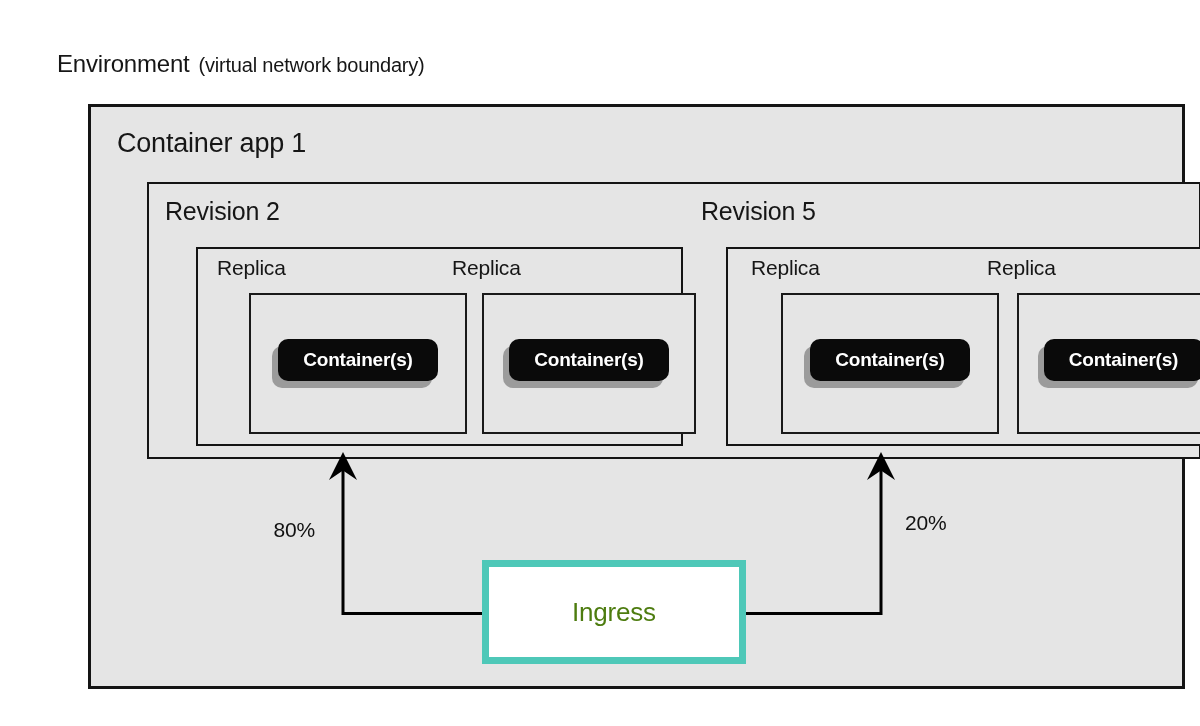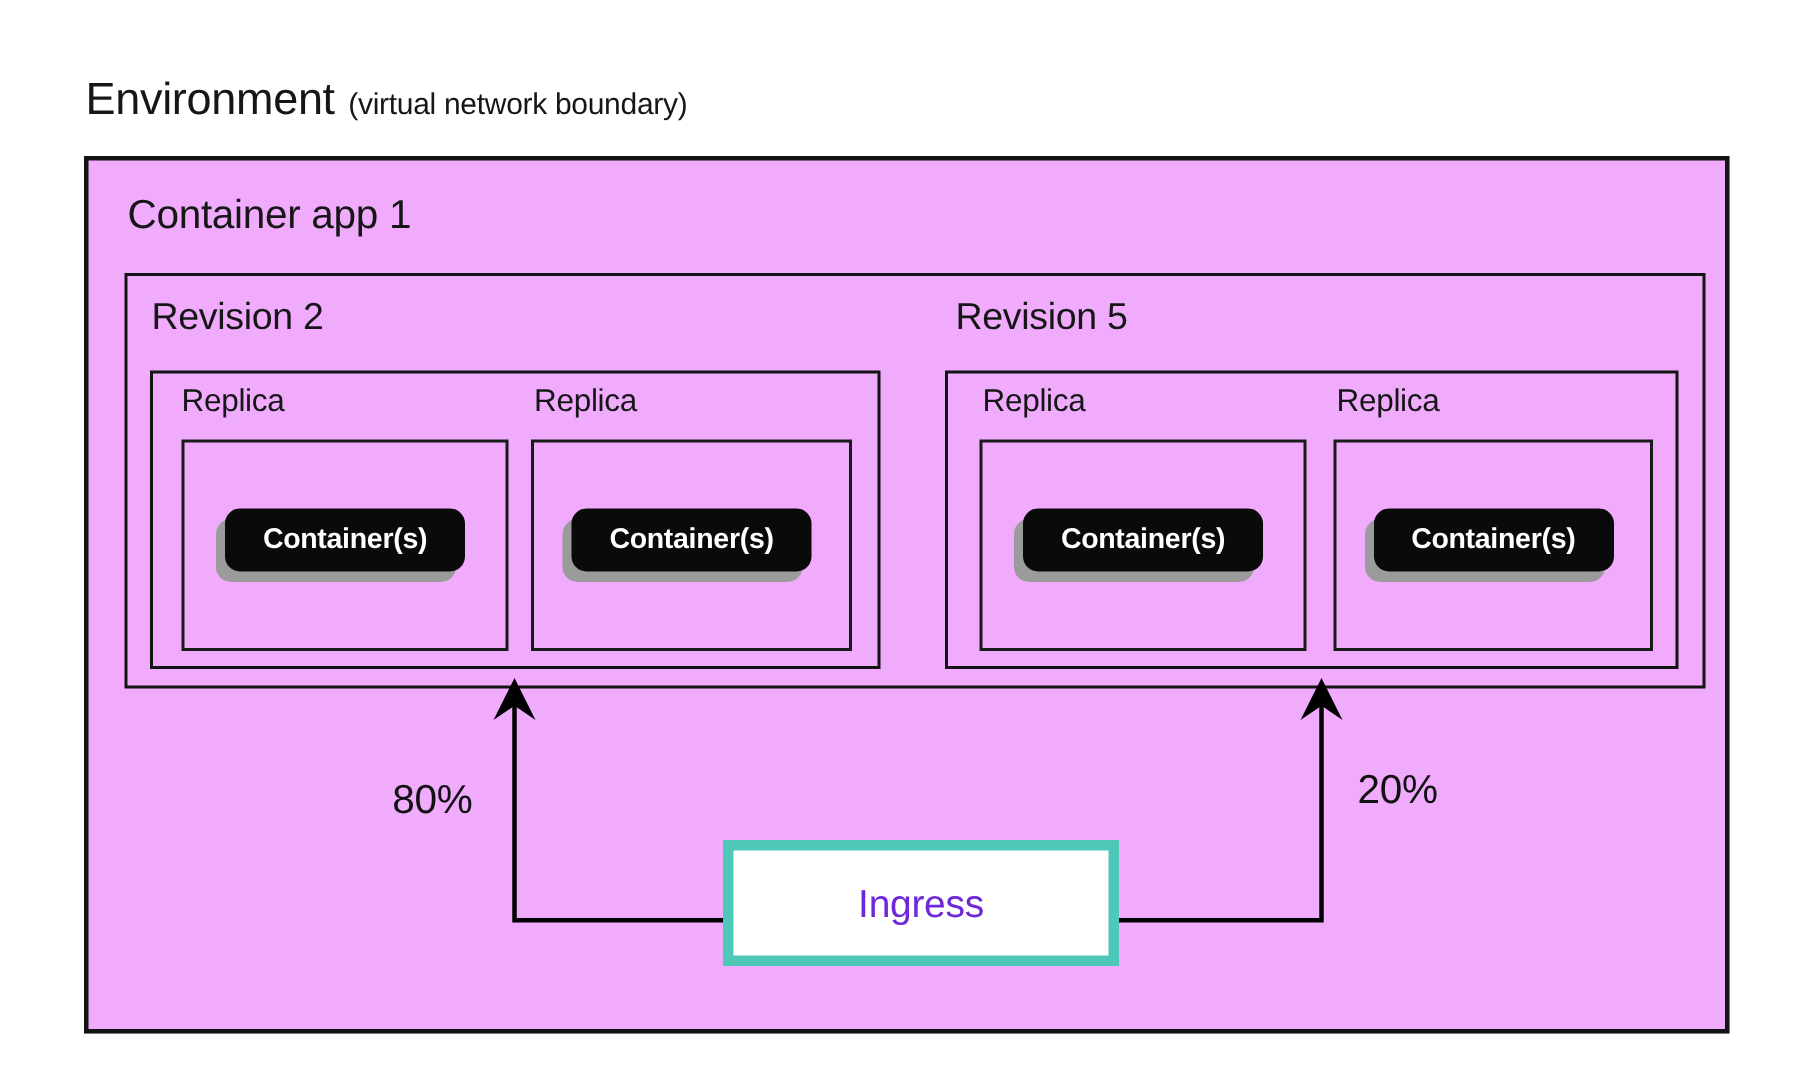--- a/index.html
+++ b/index.html
@@ -1,50 +1,50 @@
 <!DOCTYPE html>
 <html><head>
 <meta charset="utf-8">
 <style>
   html,body{margin:0;padding:0;background:#ffffff;}
   .canvas{
     position:relative;width:1200px;height:726px;background:#ffffff;overflow:hidden;
     font-family:"Liberation Sans","DejaVu Sans",sans-serif;color:#161616;letter-spacing:-0.2px;
   }
   .abs{position:absolute;}
-  .box{position:absolute;box-sizing:border-box;background:#f0abfc;}
+  .box{position:absolute;box-sizing:border-box;background:#e5e5e5;margin-left:32px;}
   .env-box{left:56px;top:104px;width:1097px;height:585px;border:3px solid #141414;}
   .app-box{left:24px;top:75px;width:1054px;height:277px;border:2px solid #141414;}
   .rev-box{border:2px solid #141414;top:63px;width:487px;height:199px;}
   .rev-box.r1{left:15px;}
   .rev-box.r2{left:545px;width:489px;}
   .replica-box{border:2px solid #1a1a1a;top:44px;width:218px;height:141px;
     display:flex;align-items:center;justify-content:center;}
   .title{left:57px;top:50px;white-space:nowrap;}
-  .title .t-main{font-size:30px;margin-right:9px;}
+  .title .t-main{font-size:24px;margin-right:9px;}
   .title .t-sub{font-size:20px;margin-top:39px;}
   .app-label{left:26px;top:21px;font-size:27px;}
   .rev-label{top:13px;font-size:25px;}
   .rev-label.r1{left:16px;}
   .rev-label.r2{left:552px;}
   .replica-label{position:absolute;top:7px;font-size:21px;}
   .pill{
     position:relative;box-sizing:border-box;min-width:160px;height:42px;padding:0 18px;
     background:#0A0A0A;color:#ffffff;border-radius:10px;
     display:flex;align-items:center;justify-content:center;
     font-size:19px;font-weight:bold;letter-spacing:-0.2px;
     box-shadow:-6px 7px 0 0 #9B9B9B;
     transform:translateY(-4px);
   }
   .ingress-box{
-    left:482px;top:560px;width:264px;height:84px;box-sizing:border-box;
+    left:482px;top:560px;width:264px;height:104px;box-sizing:border-box;
     border:7px solid #4EC8B8;background:#ffffff;
-    display:flex;align-items:center;justify-content:center;font-size:26px;color:#6d28d9;
+    display:flex;align-items:center;justify-content:center;font-size:26px;color:#4d7c0f;
   }
-  .traffic-label{font-size:27px;color:#111;}
+  .traffic-label{font-size:21px;color:#111;}
   .traffic-label.left{left:200px;top:518px;width:115px;text-align:right;}
   .traffic-label.right{left:905px;top:511px;width:115px;text-align:left;}
   .arrow-layer{position:absolute;left:0;top:0;width:1200px;height:726px;pointer-events:none;}
 </style>
 </head>
 <body>
 
 <div class="canvas">
 
   <div class="abs title">

